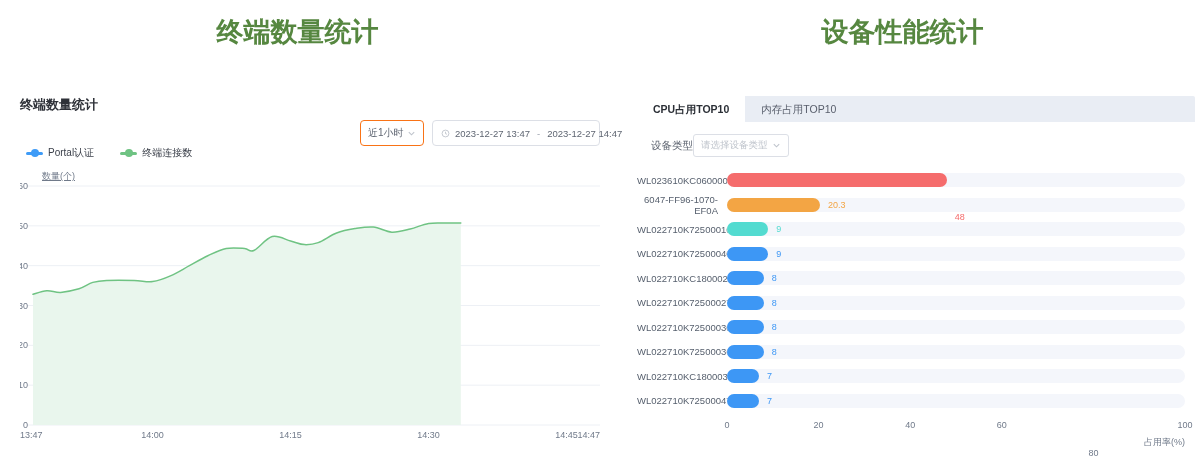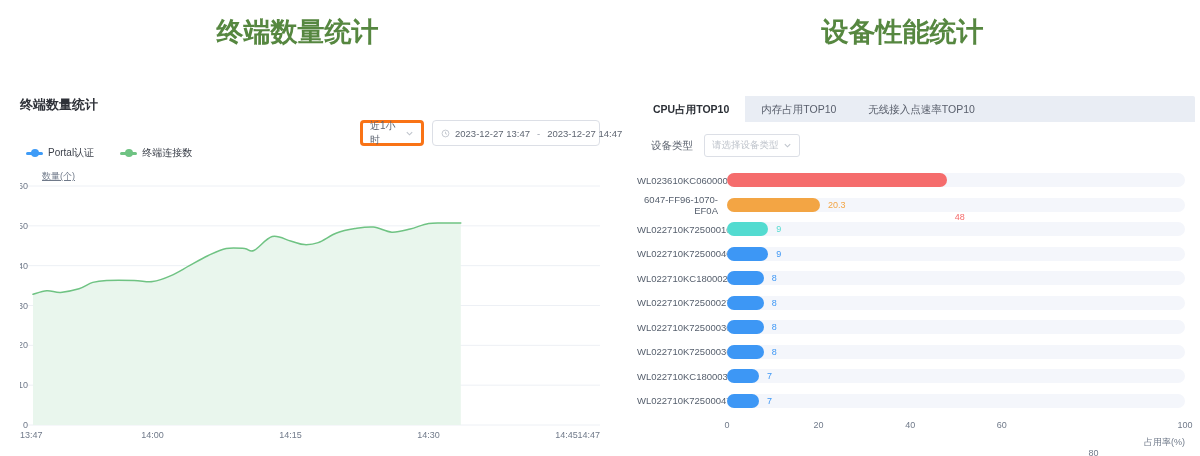--- a/index.html
+++ b/index.html
@@ -10,21 +10,21 @@
   .section-title { position:absolute; top:12px; height:40px; line-height:40px;
     text-align:center; font-size:27px; font-weight:bold; color:#568740; }
   .section-title.left { left:0; width:595px; }
   .section-title.right { left:605px; width:595px; }
 
   
   .left-panel { position:absolute; left:20px; top:96px; width:580px; height:350px; }
   .panel-title { font-size:13px; font-weight:bold; color:#2e3138; }
   .controls { position:absolute; top:24px; right:0; display:flex; align-items:center; gap:8px; }
   .select-box { display:flex; align-items:center; justify-content:space-between;
-    width:64px; height:26px; border:3px solid #f97316; border-radius:4px;
+    width:64px; height:26px; border:1px solid #f97316; border-radius:4px;
     padding:0 7px; font-size:10px; color:#5f6672; background:#fff; cursor:pointer; }
   .date-box { display:flex; align-items:center; gap:5px; width:168px; height:26px;
     border:1px solid #dcdfe6; border-radius:4px; padding:0 8px; font-size:9.5px;
     color:#5f6672; background:#fff; cursor:pointer; white-space:nowrap; }
   .date-box .sep { color:#9aa0ac; padding:0 2px; }
   .chev { width:9px; height:9px; flex:none; }
   .legend { position:absolute; top:50px; left:6px; display:flex; gap:26px; align-items:center; }
   .legend-item { display:flex; align-items:center; gap:5px; cursor:pointer; }
   .legend-mark { position:relative; width:17px; height:3px; border-radius:2px; }
   .legend-mark i { position:absolute; left:5px; top:-2.5px; width:8px; height:8px;
@@ -32,21 +32,21 @@
   .legend-label { font-size:10px; color:#3c414b; }
   .y-axis-label { position:absolute; top:74px; left:22px; font-size:9px; color:#707a8a;text-decoration:underline; }
   .line-chart-wrap { position:absolute; top:86px; left:0; width:580px; height:264px; }
 
   
   .right-panel { position:absolute; left:637px; top:96px; width:558px; height:356px; }
   .tab-bar { display:flex; height:26px; background:#e9edf4; border-radius:2px 2px 0 0; }
   .tab { height:26px; line-height:26px; padding:0 16px; font-size:10.5px; color:#585e6b;
     cursor:pointer; white-space:nowrap;text-align:center; }
   .tab.active { background:#fff; color:#2b2f36; font-weight:bold; }
-  .device-row { position:absolute; top:38px; left:14px; display:flex; align-items:center; gap:11px; }
+  .device-row { position:absolute; top:38px; left:14px; display:flex; align-items:center; gap:0; }
   .device-label { font-size:10.5px; color:#5f6672; }
   .device-select { display:flex; align-items:center; justify-content:space-between;
     width:96px; height:23px; border:1px solid #dcdfe6; border-radius:3px; padding:0 7px;
     background:#fff; cursor:pointer; }
   .device-select .ph { font-size:9.5px; color:#bfc4cc; }
   .bar-chart { position:absolute; top:72px; left:0; width:558px; }
   .bar-row { display:flex; align-items:center; height:24.5px; }
   .bar-cat { width:90px; flex:none; text-align:right; padding-right:9px; font-size:9.5px; color:#57606e; }
   .bar-area { flex:1; margin-right:10px; position:relative; height:14px; }
   .bar-track { position:absolute; inset:0; background:#f4f6fb; border-radius:7px; }
@@ -129,21 +129,20 @@
           <path d="M13.0,112.3C15.3,111.7 22.2,109.1 26.8,108.8C31.4,108.4 35.2,110.7 40.6,110.4C46.0,110.0 53.6,108.4 59.0,106.8C64.4,105.1 68.2,101.8 72.8,100.4C77.4,99.0 79.7,98.7 86.6,98.4C93.5,98.1 106.5,98.2 114.2,98.4C121.9,98.6 126.5,100.4 132.6,99.6C138.7,98.8 144.9,96.3 151.0,93.6C157.1,91.0 163.3,87.0 169.4,83.7C175.5,80.3 181.7,76.6 187.8,73.7C193.9,70.9 200.1,67.7 206.2,66.5C212.3,65.3 220.0,66.2 224.6,66.5C229.2,66.9 229.2,70.5 233.8,68.5C238.4,66.5 246.1,56.2 252.2,54.6C258.3,53.0 265.2,57.6 270.6,59.0C276.0,60.3 279.8,62.3 284.4,62.6C289.0,62.8 292.8,62.5 298.2,60.6C303.6,58.6 310.5,53.3 316.6,51.0C322.7,48.7 328.9,47.6 335.0,46.6C341.1,45.6 347.3,44.4 353.4,45.0C359.5,45.6 365.7,49.9 371.8,50.2C377.9,50.5 384.1,48.5 390.2,47.0C396.3,45.6 402.5,42.4 408.6,41.4C414.7,40.4 421.6,41.1 427.0,41.0C432.4,41.0 438.5,41.0 440.8,41.0L440.8,243L13.0,243Z" fill="#e9f6ed" stroke="none"></path>
           <path d="M13.0,112.3C15.3,111.7 22.2,109.1 26.8,108.8C31.4,108.4 35.2,110.7 40.6,110.4C46.0,110.0 53.6,108.4 59.0,106.8C64.4,105.1 68.2,101.8 72.8,100.4C77.4,99.0 79.7,98.7 86.6,98.4C93.5,98.1 106.5,98.2 114.2,98.4C121.9,98.6 126.5,100.4 132.6,99.6C138.7,98.8 144.9,96.3 151.0,93.6C157.1,91.0 163.3,87.0 169.4,83.7C175.5,80.3 181.7,76.6 187.8,73.7C193.9,70.9 200.1,67.7 206.2,66.5C212.3,65.3 220.0,66.2 224.6,66.5C229.2,66.9 229.2,70.5 233.8,68.5C238.4,66.5 246.1,56.2 252.2,54.6C258.3,53.0 265.2,57.6 270.6,59.0C276.0,60.3 279.8,62.3 284.4,62.6C289.0,62.8 292.8,62.5 298.2,60.6C303.6,58.6 310.5,53.3 316.6,51.0C322.7,48.7 328.9,47.6 335.0,46.6C341.1,45.6 347.3,44.4 353.4,45.0C359.5,45.6 365.7,49.9 371.8,50.2C377.9,50.5 384.1,48.5 390.2,47.0C396.3,45.6 402.5,42.4 408.6,41.4C414.7,40.4 421.6,41.1 427.0,41.0C432.4,41.0 438.5,41.0 440.8,41.0" fill="none" stroke="#6fc383" stroke-width="1.5" stroke-linecap="round"></path>
         </svg>
     </div>
   </div>
 
   <div class="right-panel">
     <div class="tab-bar" id="tab-bar">
         <div class="tab active">CPU占用TOP10</div>
         <div class="tab">内存占用TOP10</div>
-        <div class="tab">无线接入点速率TOP10</div>
       </div>
 
     <div class="device-row">
       <span class="device-label">设备类型</span>
       <div class="device-select">
         <span class="ph">请选择设备类型</span>
         <svg class="chev" viewBox="0 0 10 10">
           <path d="M2 3.5 L5 6.5 L8 3.5" fill="none" stroke="#bfc4cc" stroke-width="1.2"></path>
         </svg>
       </div>

